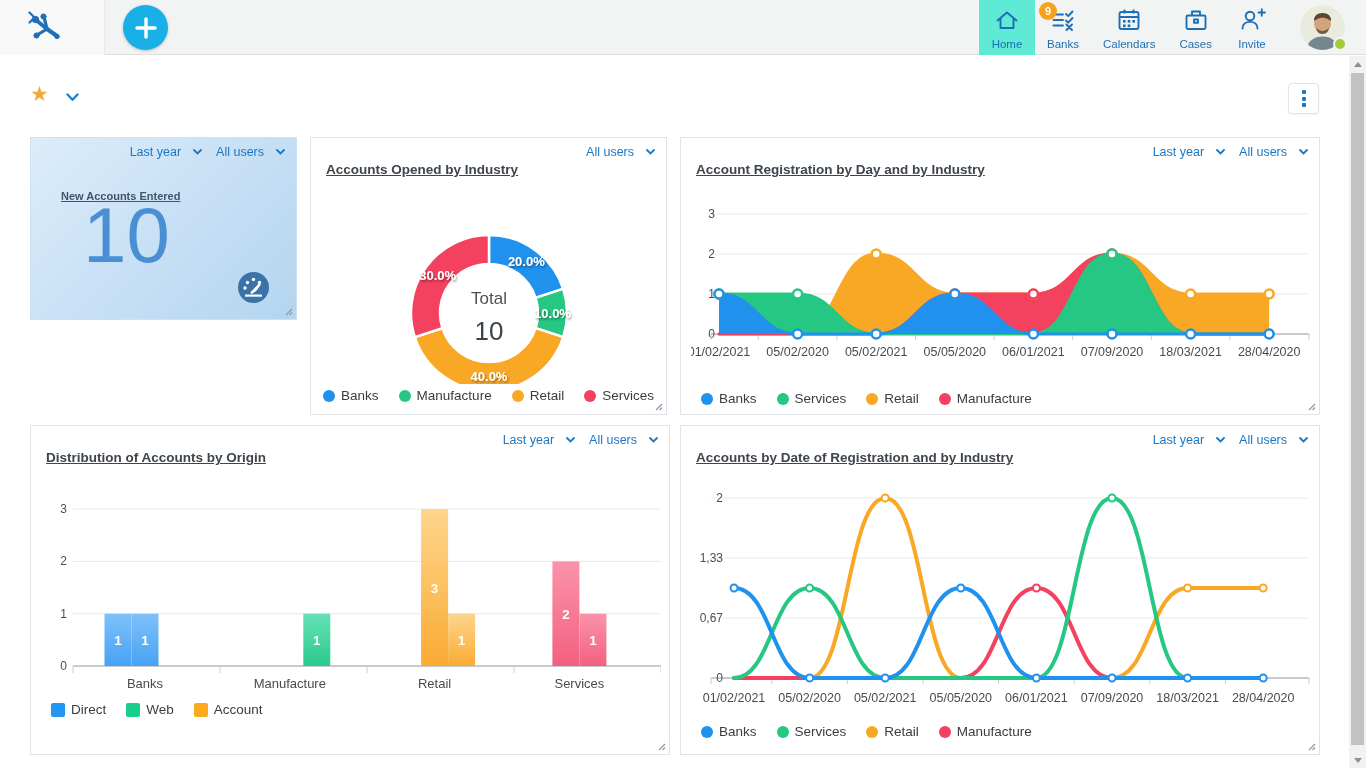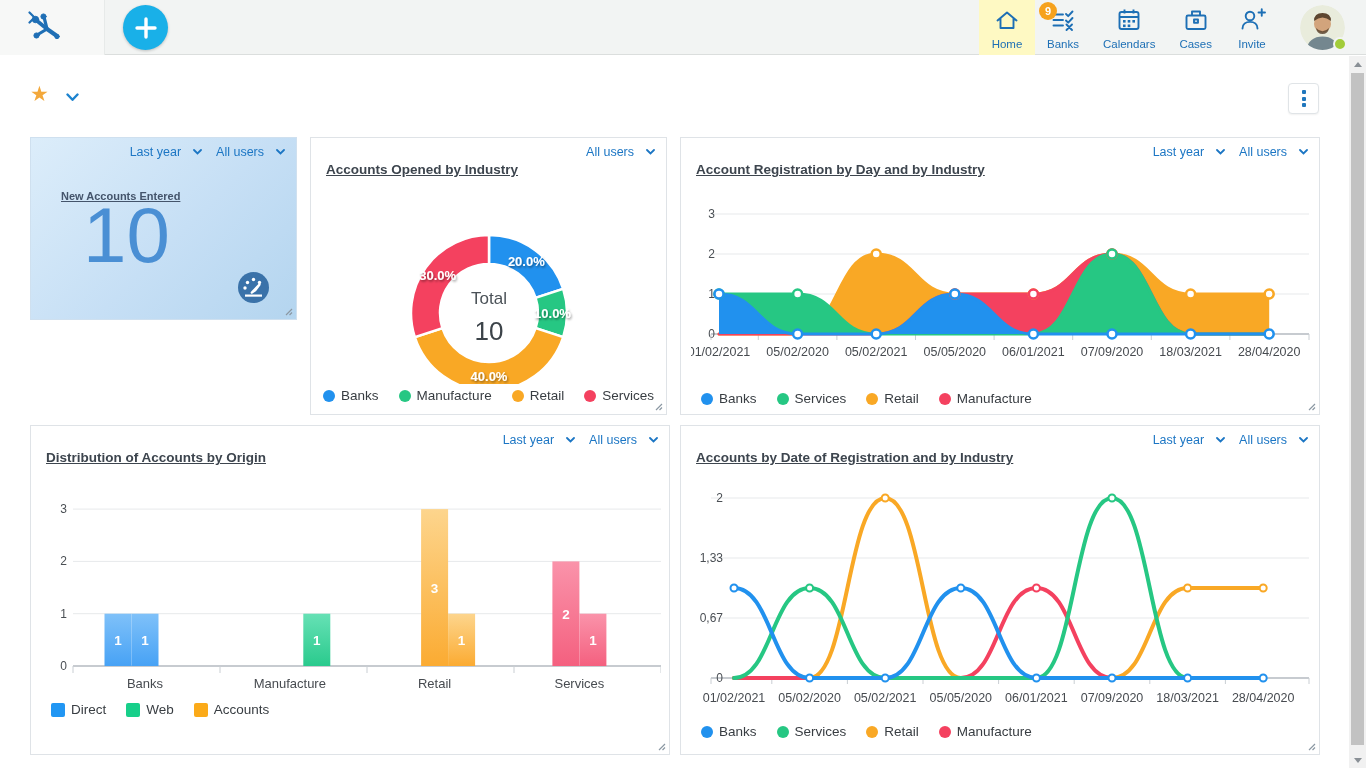--- a/index.html
+++ b/index.html
@@ -12,21 +12,21 @@
   .logo-sec{position:absolute;left:0;top:0;width:105px;height:55px;background:#f7f8f7;
     border-right:1px solid #e7eae9;}
   .logo-sec svg{position:absolute;left:28px;top:11px;}
   .logo-expand{position:absolute;left:80px;top:21px;}
   .plus-btn{position:absolute;left:123px;top:5px;width:45px;height:45px;border-radius:50%;
     background:#19b0e8;color:#fff;border:none;box-shadow:0 1px 3px rgba(0,0,0,.22);
     display:flex;align-items:center;justify-content:center;cursor:pointer;}
   .nav{position:absolute;right:86px;top:0;height:55px;display:flex;}
   .nav-item{position:relative;height:55px;padding:7px 12px 5px;display:flex;flex-direction:column;
     align-items:center;justify-content:space-between;cursor:pointer;min-width:56px;}
-  .nav-item.active{background:#fef9c3;}
+  .nav-item.active{background:#5eead4;}
   .nav-item .lbl{font-size:11.5px;color:#1d6fb5;line-height:11px;white-space:nowrap;}
   .nav-badge{position:absolute;top:2px;left:50%;margin-left:-24px;width:18px;height:18px;
     border-radius:50%;background:#f6a21d;color:#fff;font-size:11px;font-weight:bold;
     display:flex;align-items:center;justify-content:center;z-index:2;}
   .avatar-wrap{position:absolute;right:21px;top:5px;width:45px;height:45px;cursor:pointer;}
   .avatar-wrap svg{border-radius:50%;display:block;}
   .status-dot{position:absolute;right:-2px;bottom:-1px;width:14px;height:14px;border-radius:50%;
     background:#a2cc3a;border:2px solid #f2f4f3;}
 
   
@@ -439,21 +439,21 @@
         <span class="lg-item">
           <span class="lg-sq" style="background: rgb(33, 150, 243);"></span>
           <span>Direct</span>
         </span>
         <span class="lg-item">
           <span class="lg-sq" style="background: rgb(23, 207, 138);"></span>
           <span>Web</span>
         </span>
         <span class="lg-item">
           <span class="lg-sq" style="background: rgb(251, 170, 25);"></span>
-          <span>Accounts</span>
+          <span>Account</span>
         </span>
       </div>
     <svg class="rsz" width="9" height="9" viewBox="0 0 9 9">
       <path d="M8 2 L2 8 M8 5.5 L5.5 8" stroke="#8b98a3" stroke-width="1.2" fill="none"></path>
     </svg>
   </div>
 
   <div class="widget" id="w-line">
     <div class="w-filters">
       <span class="w-filter">

